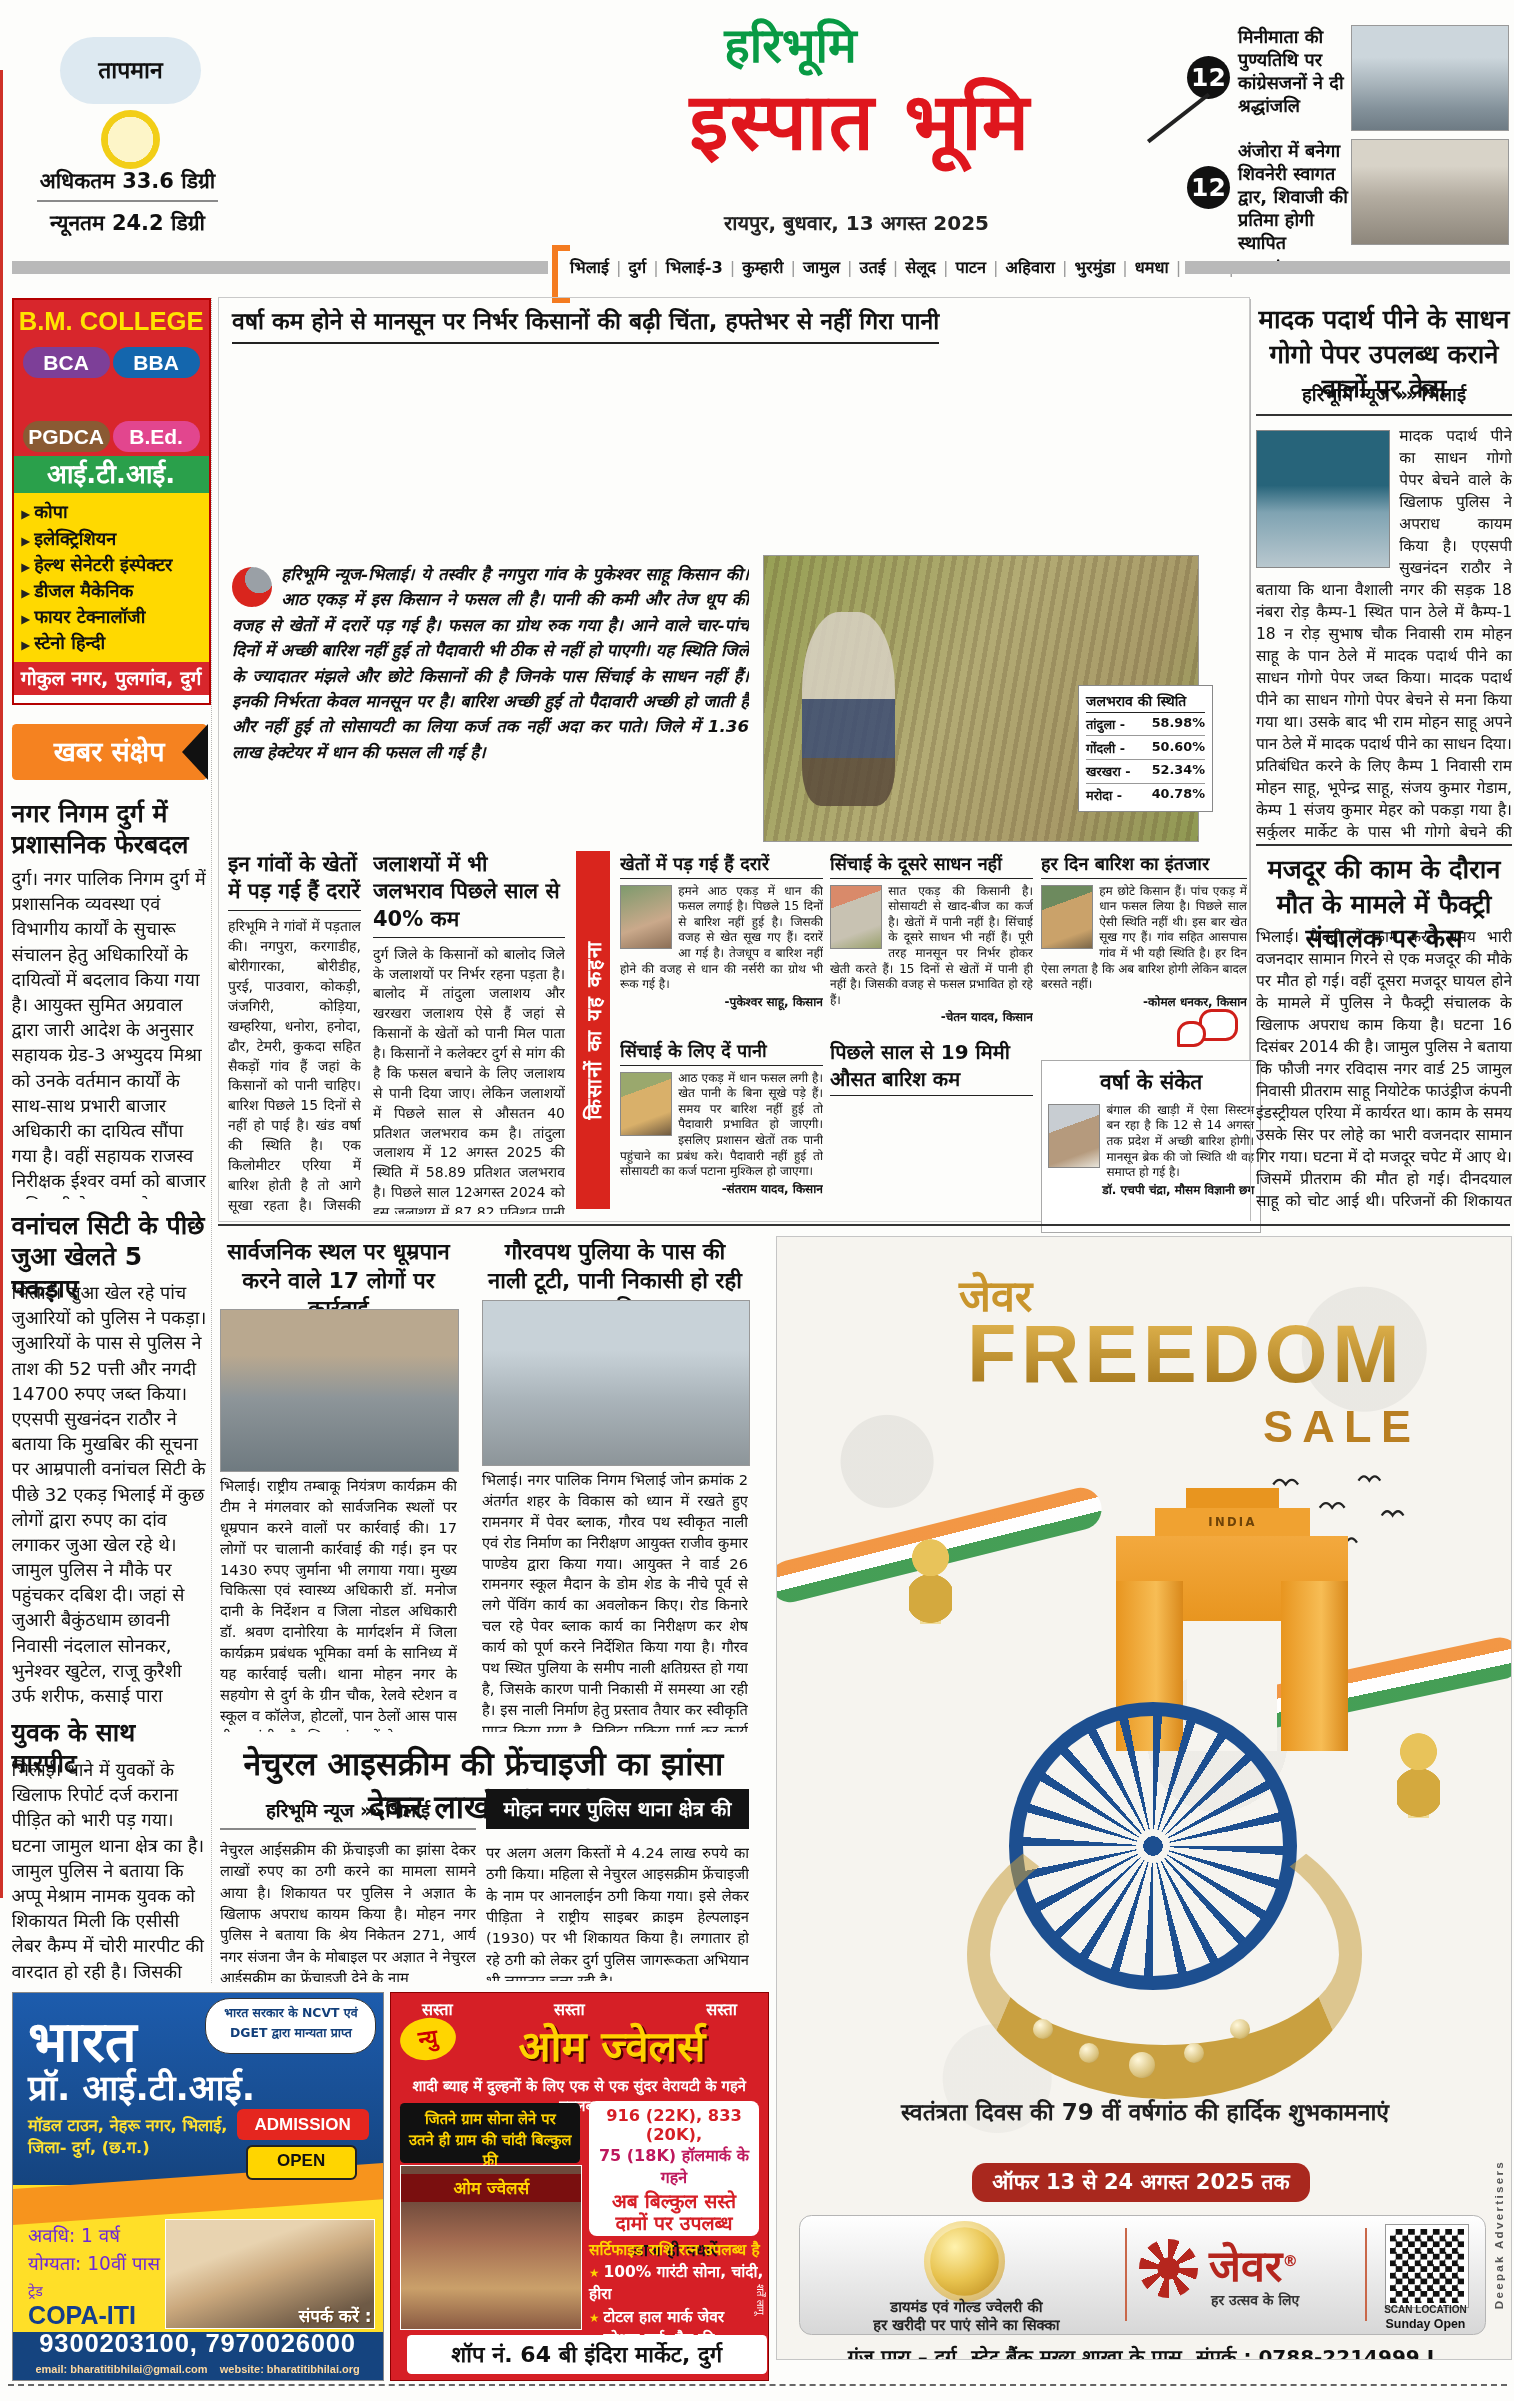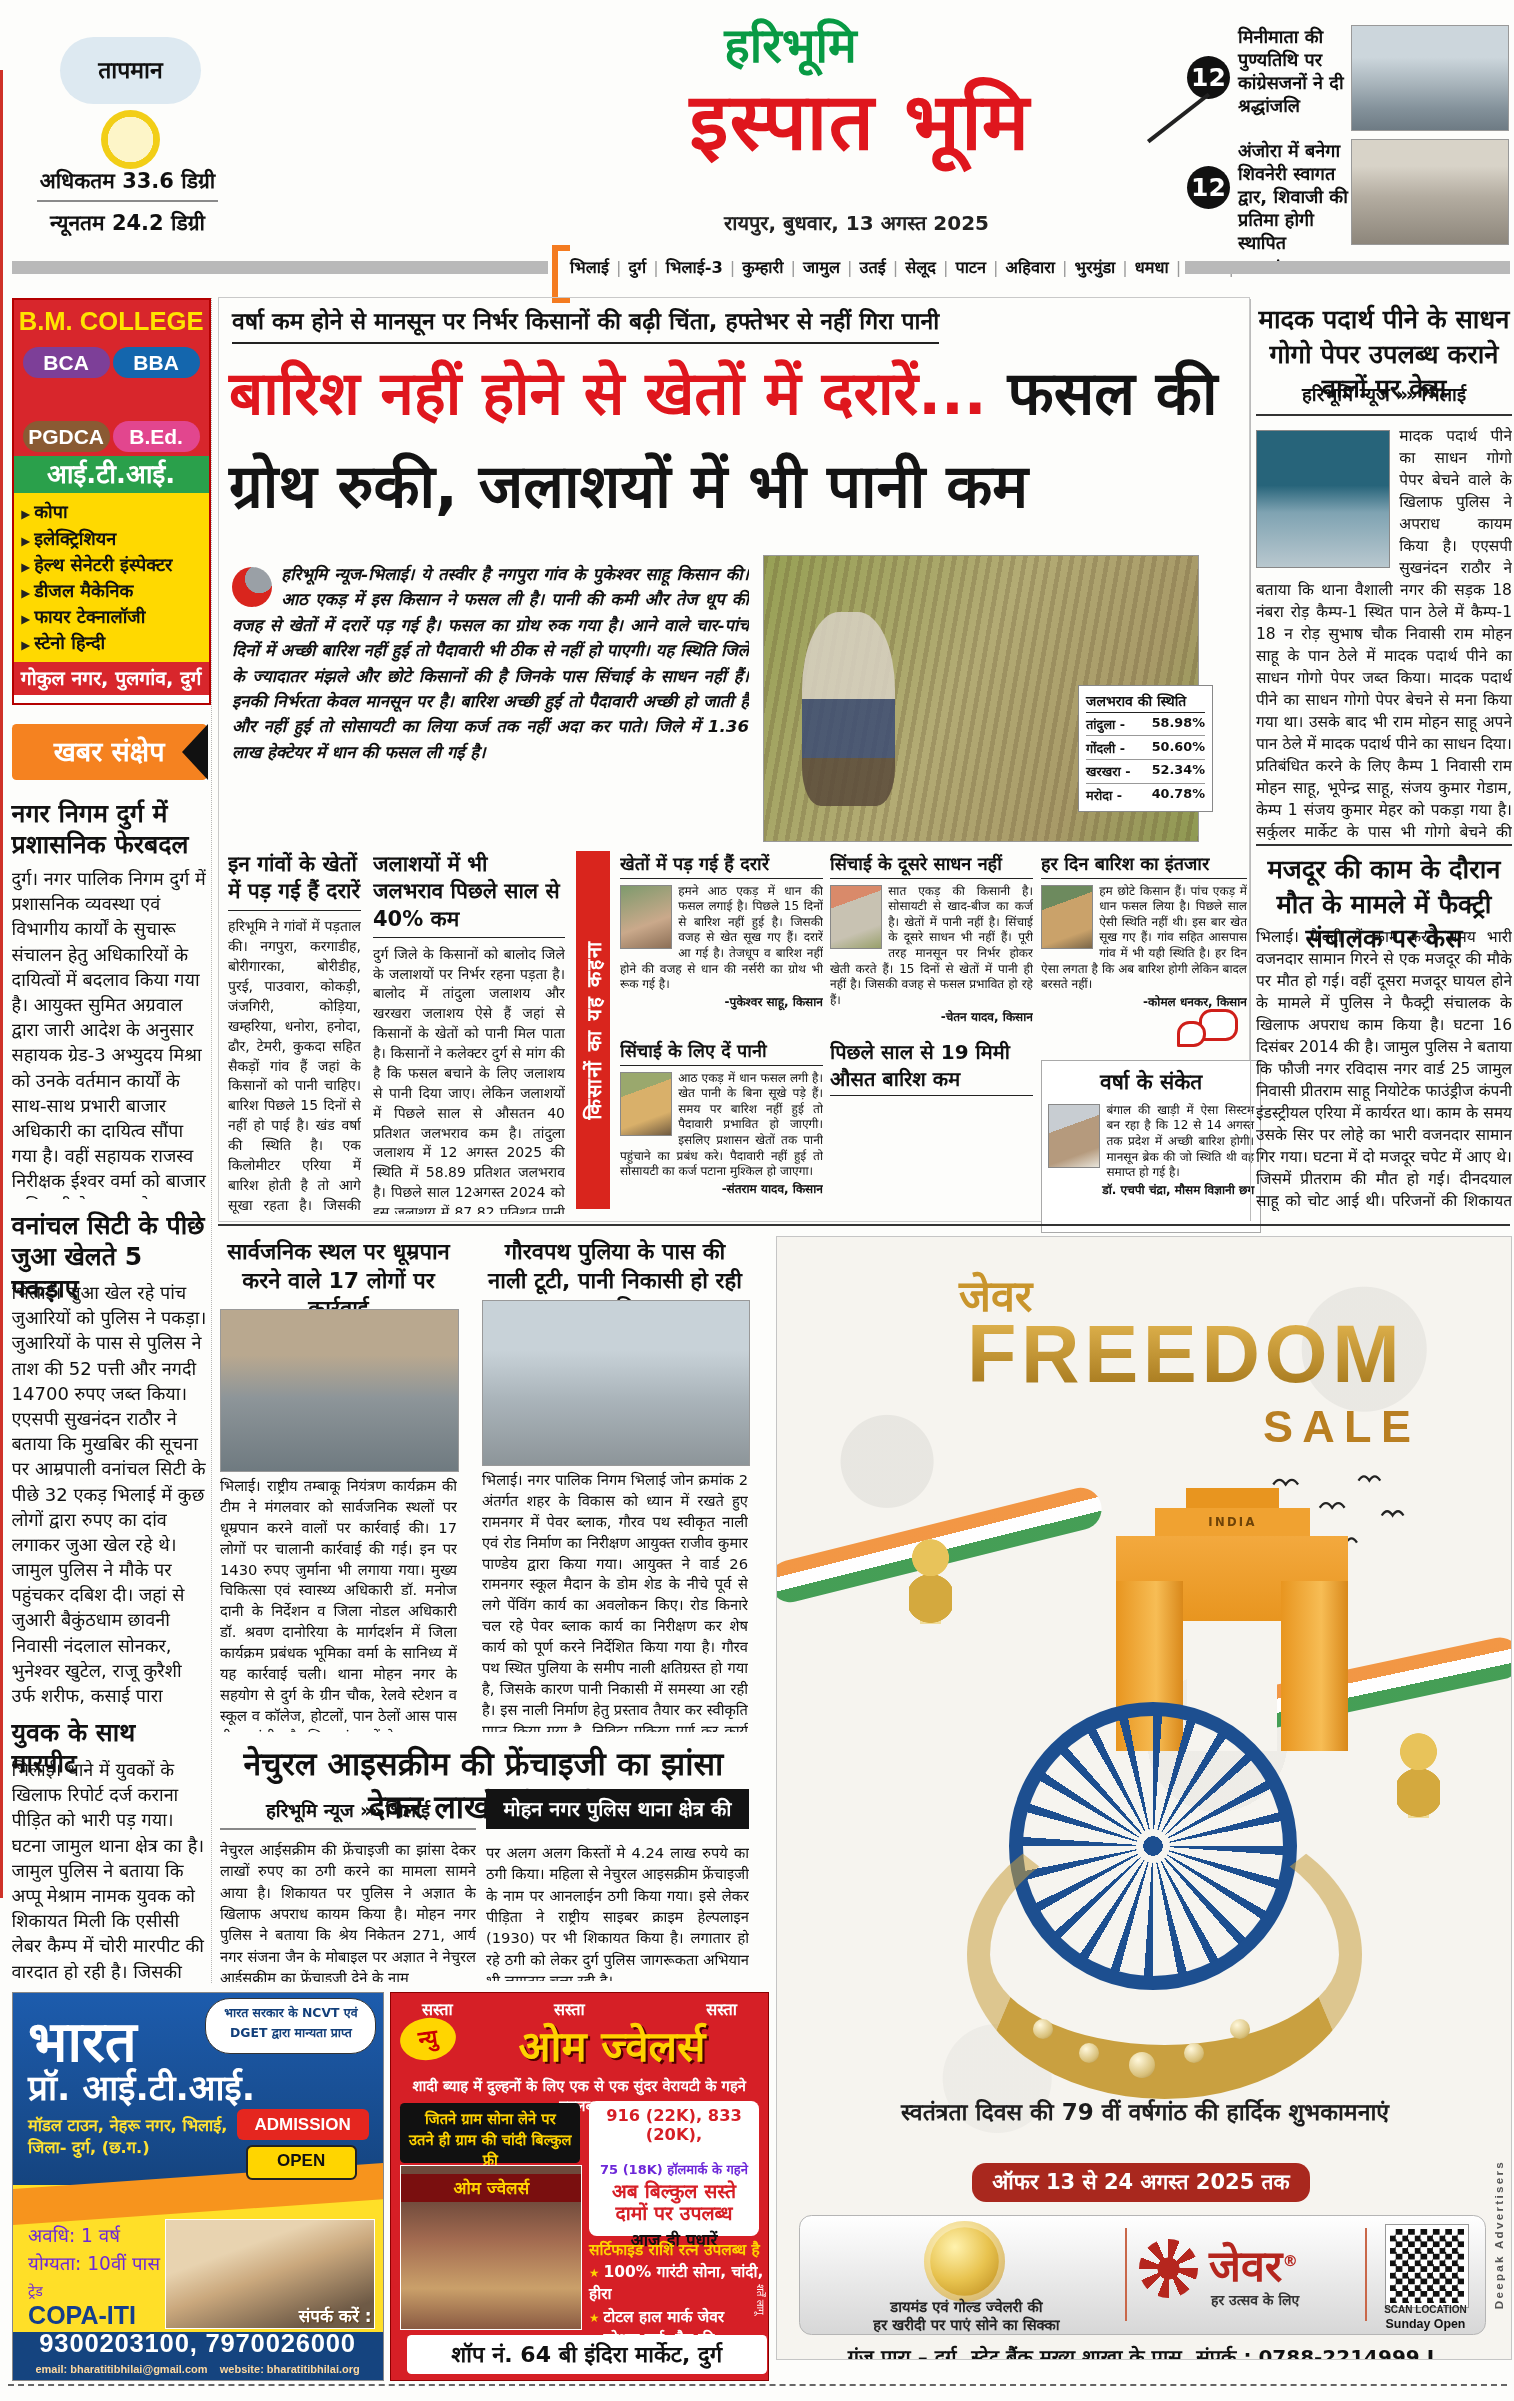--- a/index.html
+++ b/index.html
@@ -146,21 +146,21 @@
   .om-new{position:absolute;left:9.3px;top:25px;width:56px;height:42px;background:#ffd500;border-radius:50%;
           color:#c00;font-size:22px;font-weight:800;text-align:center;line-height:42px;transform:rotate(-8deg);}
   .om-title{position:absolute;left:70px;top:23px;width:302px;text-align:center;font-size:42px;font-weight:800;
           color:#ffd200;text-shadow:2.3px 2.3px 0 #4d0000;}
   .om-sub{position:absolute;left:6.2px;top:82px;width:364px;text-align:center;color:#fff;font-size:14.7px;font-weight:bold;}
   .om-black{position:absolute;left:9.3px;top:110px;width:180px;height:54px;background:#111;border-radius:4.6px;
           color:#ffd200;font-size:14.7px;font-weight:bold;text-align:center;padding-top:6.2px;line-height:1.4;}
   .om-white{position:absolute;left:198px;top:108px;width:170px;height:130px;background:#fff;border-radius:7.7px;
           text-align:center;padding-top:4.6px;}
   .om-w1{color:#d61f26;font-size:16.3px;font-weight:800;}
-  .om-w2{color:#6d28d9;font-size:13px;font-weight:800;margin-top:16px;}
+  .om-w2{color:#be185d;font-size:16px;font-weight:800;}
   .om-w3{color:#d61f26;font-size:19.4px;font-weight:800;line-height:1.15;margin-top:3.1px;}
   .om-w4{color:#111;font-size:17px;font-weight:800;margin-top:3.1px;}
   .om-photo{position:absolute;left:9.3px;top:172px;width:180px;height:163px;border:1.5px solid #fff;
           background:linear-gradient(180deg,#6e4a3c 0 20%,#a26a50 45%,#caa06a 75%,#8a5a42);}
   .om-sign{position:absolute;left:0;top:7.7px;width:100%;background:#7a0f0f;color:#ffd200;
           font-size:17px;font-weight:800;text-align:center;line-height:28px;}
   .om-cert{position:absolute;left:198px;top:245px;width:174px;color:#ffd200;font-size:15.5px;font-weight:800;}
   .om-li{color:#fff;font-size:15.5px;font-weight:bold;line-height:1.45;}
   .om-li::before{content:"★ ";color:#ffd200;font-size:11.6px;}
   .om-terms{position:absolute;right:1.5px;bottom:65px;writing-mode:vertical-rl;color:#fff;font-size:10px;}
@@ -294,23 +294,20 @@
   <div class="abs brief-body clip" style="top:866px;height:333px;">दुर्ग। नगर पालिक निगम दुर्ग में प्रशासनिक व्यवस्था एवं विभागीय कार्यों के सुचारू संचालन हेतु अधिकारियों के दायित्वों में बदलाव किया गया है। आयुक्त सुमित अग्रवाल द्वारा जारी आदेश के अनुसार सहायक ग्रेड-3 अभ्युदय मिश्रा को उनके वर्तमान कार्यों के साथ-साथ प्रभारी बाजार अधिकारी का दायित्व सौंपा गया है। वहीं सहायक राजस्व निरीक्षक ईश्वर वर्मा को बाजार अधिकारी के प्रभार से मुक्त कर दिया गया है, जबकि उनके अन्य दायित्व यथावत रहेंगे। इसके अलावा सहायक ग्रेड-3 तिलक नवरंग को बाजार विभाग से स्थानांतरित कर लाइसेंस शाखा में पदस्थ किया गया है। यह आदेश तत्काल प्रभाव से लागू किया गया है।</div>
 
   <div class="abs brief-title" style="top:1210px;">वनांचल सिटी के पीछे जुआ खेलते 5 पकड़ाए</div>
   <div class="abs brief-body clip" style="top:1280px;height:431px;">भिलाई। जुआ खेल रहे पांच जुआरियों को पुलिस ने पकड़ा। जुआरियों के पास से पुलिस ने ताश की 52 पत्ती और नगदी 14700 रुपए जब्त किया। एएसपी सुखनंदन राठौर ने बताया कि मुखबिर की सूचना पर आम्रपाली वनांचल सिटी के पीछे 32 एकड़ भिलाई में कुछ लोगों द्वारा रुपए का दांव लगाकर जुआ खेल रहे थे। जामुल पुलिस ने मौके पर पहुंचकर दबिश दी। जहां से जुआरी बैकुंठधाम छावनी निवासी नंदलाल सोनकर, भुनेश्वर खुटेल, राजू कुरैशी उर्फ शरीफ, कसाई पारा केम्प-2 आयान कुरैशी और एक अपचारी बालक को गिरफ्तार किया गया। कार्रवाई में थाना प्रभारी जामुल निरीक्षक राजेश मिश्रा समेत अन्य पुलिस कर्मियों का योगदान रहा।</div>
 
   <div class="abs brief-title" style="top:1717px;">युवक के साथ मारपीट</div>
   <div class="abs brief-body clip" style="top:1757px;height:223px;">भिलाई। थाने में युवकों के खिलाफ रिपोर्ट दर्ज कराना पीड़ित को भारी पड़ गया। घटना जामुल थाना क्षेत्र का है। जामुल पुलिस ने बताया कि अप्पू मेश्राम नामक युवक को शिकायत मिली कि एसीसी लेबर कैम्प में चोरी मारपीट की वारदात हो रही है। जिसकी जानकारी स्थानीय लोगों ने उसे दिया फिर अप्पू ने पुलिस में युवकों के खिलाफ शिकायत दर्ज कराया। तीन आरोपी जेल पहुंच गए। जेल से छुटकर आने ते बाद अप्पू बेटी को लेकर कहीं जा रहा था। तभी युवकों ने इसका पीछा किय पीड़ित अपनी जान बचाकर छिप गया। फिक दोबारा आरोपी युवकों ने उसे घेर लिया।</div>
 
   <div class="abs main-box"></div>
   <div class="abs kicker">वर्षा कम होने से मानसून पर निर्भर किसानों की बढ़ी चिंता, हफ्तेभर से नहीं गिरा पानी</div>
-  <div class="abs headline">
-    <span class="hl-red">बारिश नहीं होने से खेतों में दरारें...</span><span class="hl-black"> फसल की ग्रोथ रुकी, जलाशयों में भी पानी कम</span>
-  </div>
 
   <div class="abs lead just clip">
     <span class="crescent"></span>
     <span>हरिभूमि न्यूज-भिलाई। ये तस्वीर है नगपुरा गांव के पुकेश्वर साहू किसान की। आठ एकड़ में इस किसान ने फसल ली है। पानी की कमी और तेज धूप की वजह से खेतों में दरारें पड़ गई है। फसल का ग्रोथ रुक गया है। आने वाले चार-पांच दिनों में अच्छी बारिश नहीं हुई तो पैदावारी भी ठीक से नहीं हो पाएगी। यह स्थिति जिले के ज्यादातर मंझले और छोटे किसानों की है जिनके पास सिंचाई के साधन नहीं हैं। इनकी निर्भरता केवल मानसून पर है। बारिश अच्छी हुई तो पैदावारी अच्छी हो जाती है और नहीं हुई तो सोसायटी का लिया कर्ज तक नहीं अदा कर पाते। जिले में 1.36 लाख हेक्टेयर में धान की फसल ली गई है।</span>
   </div>
 
   <div class="abs photo photo-field"></div>
   <div class="abs farmer-sit"></div>
 
   <div class="abs stats">

